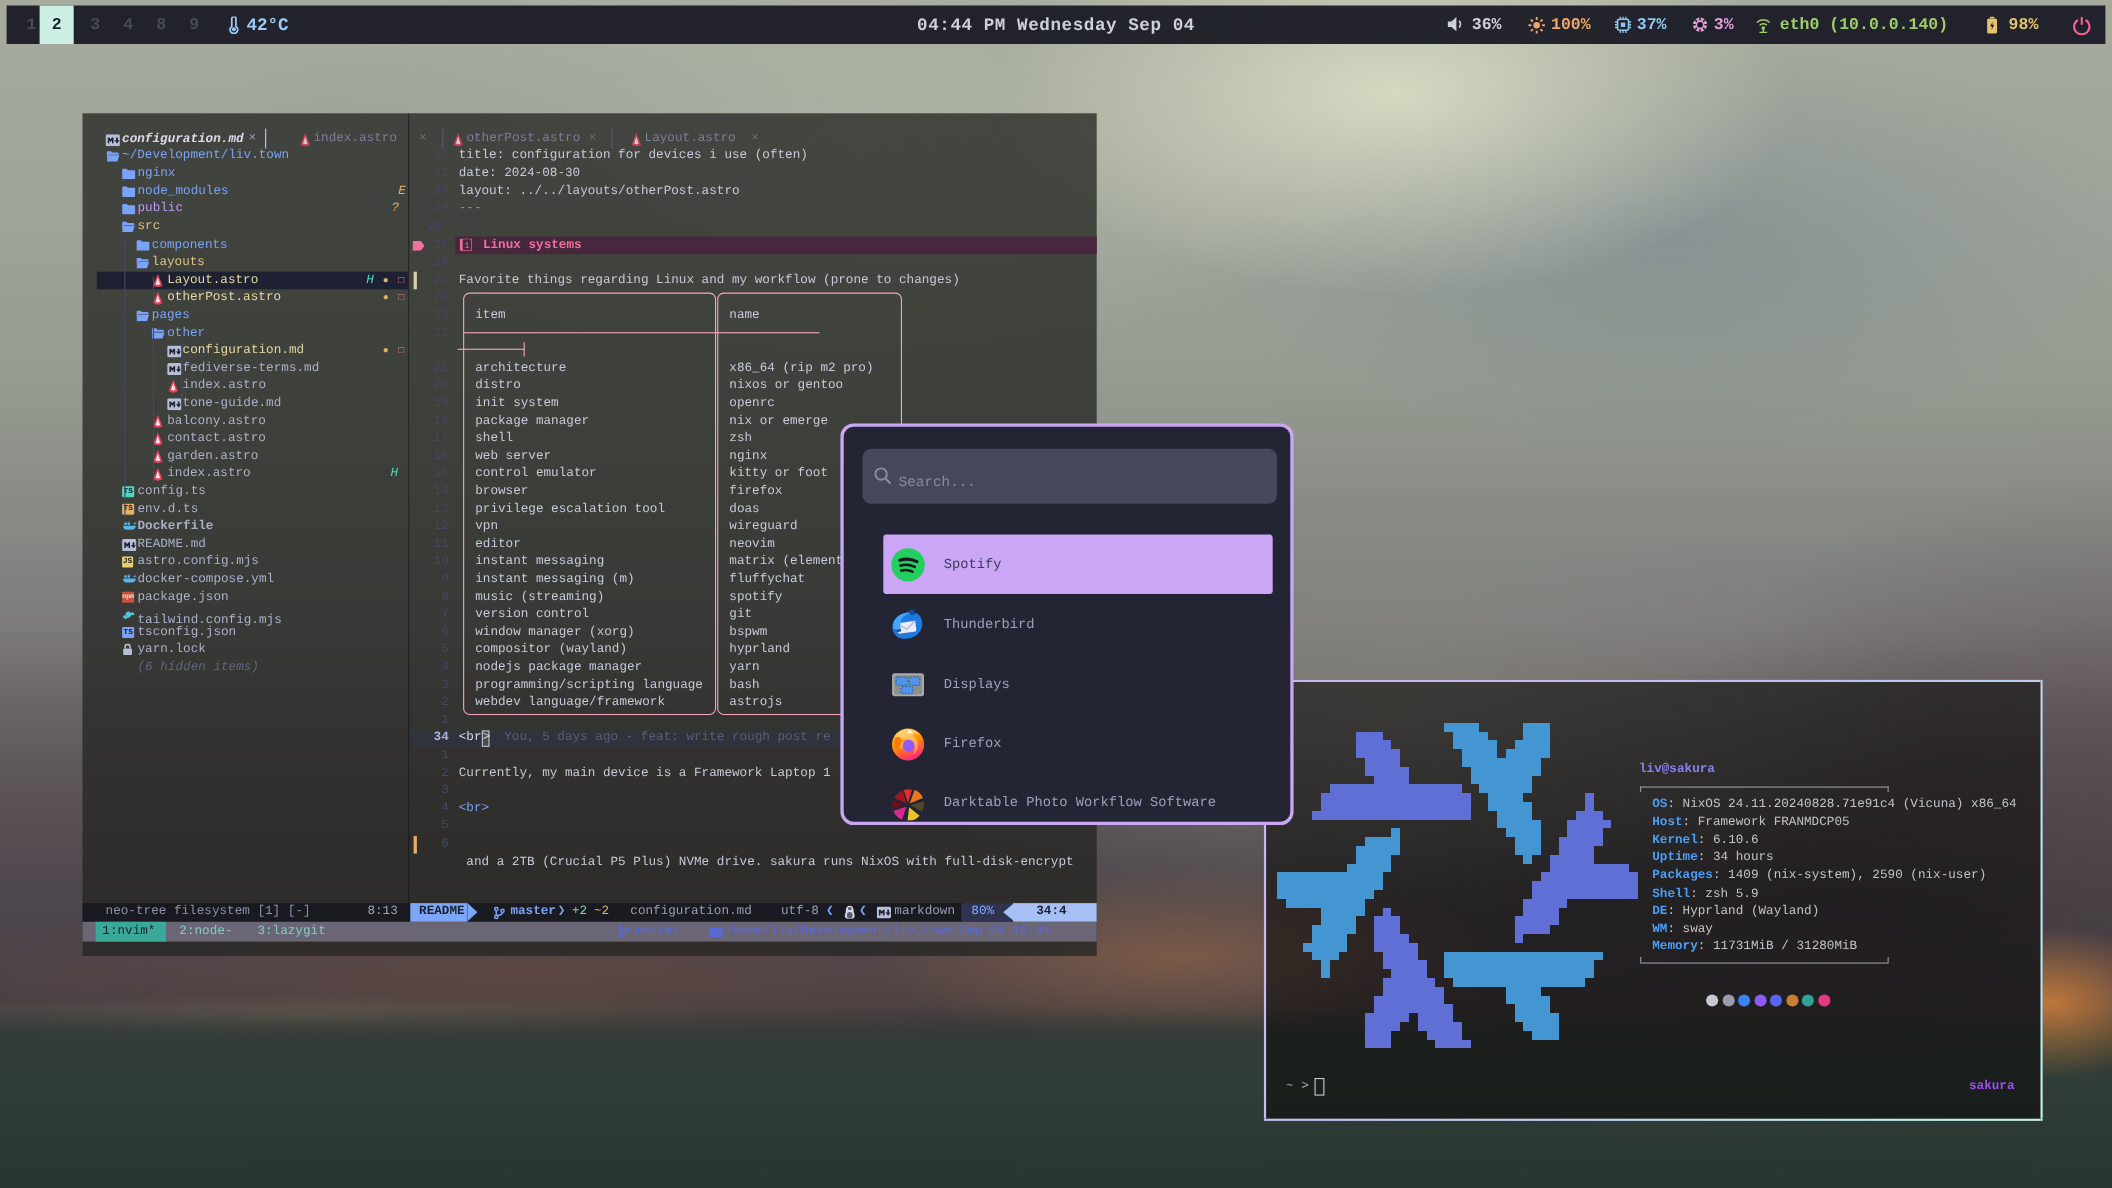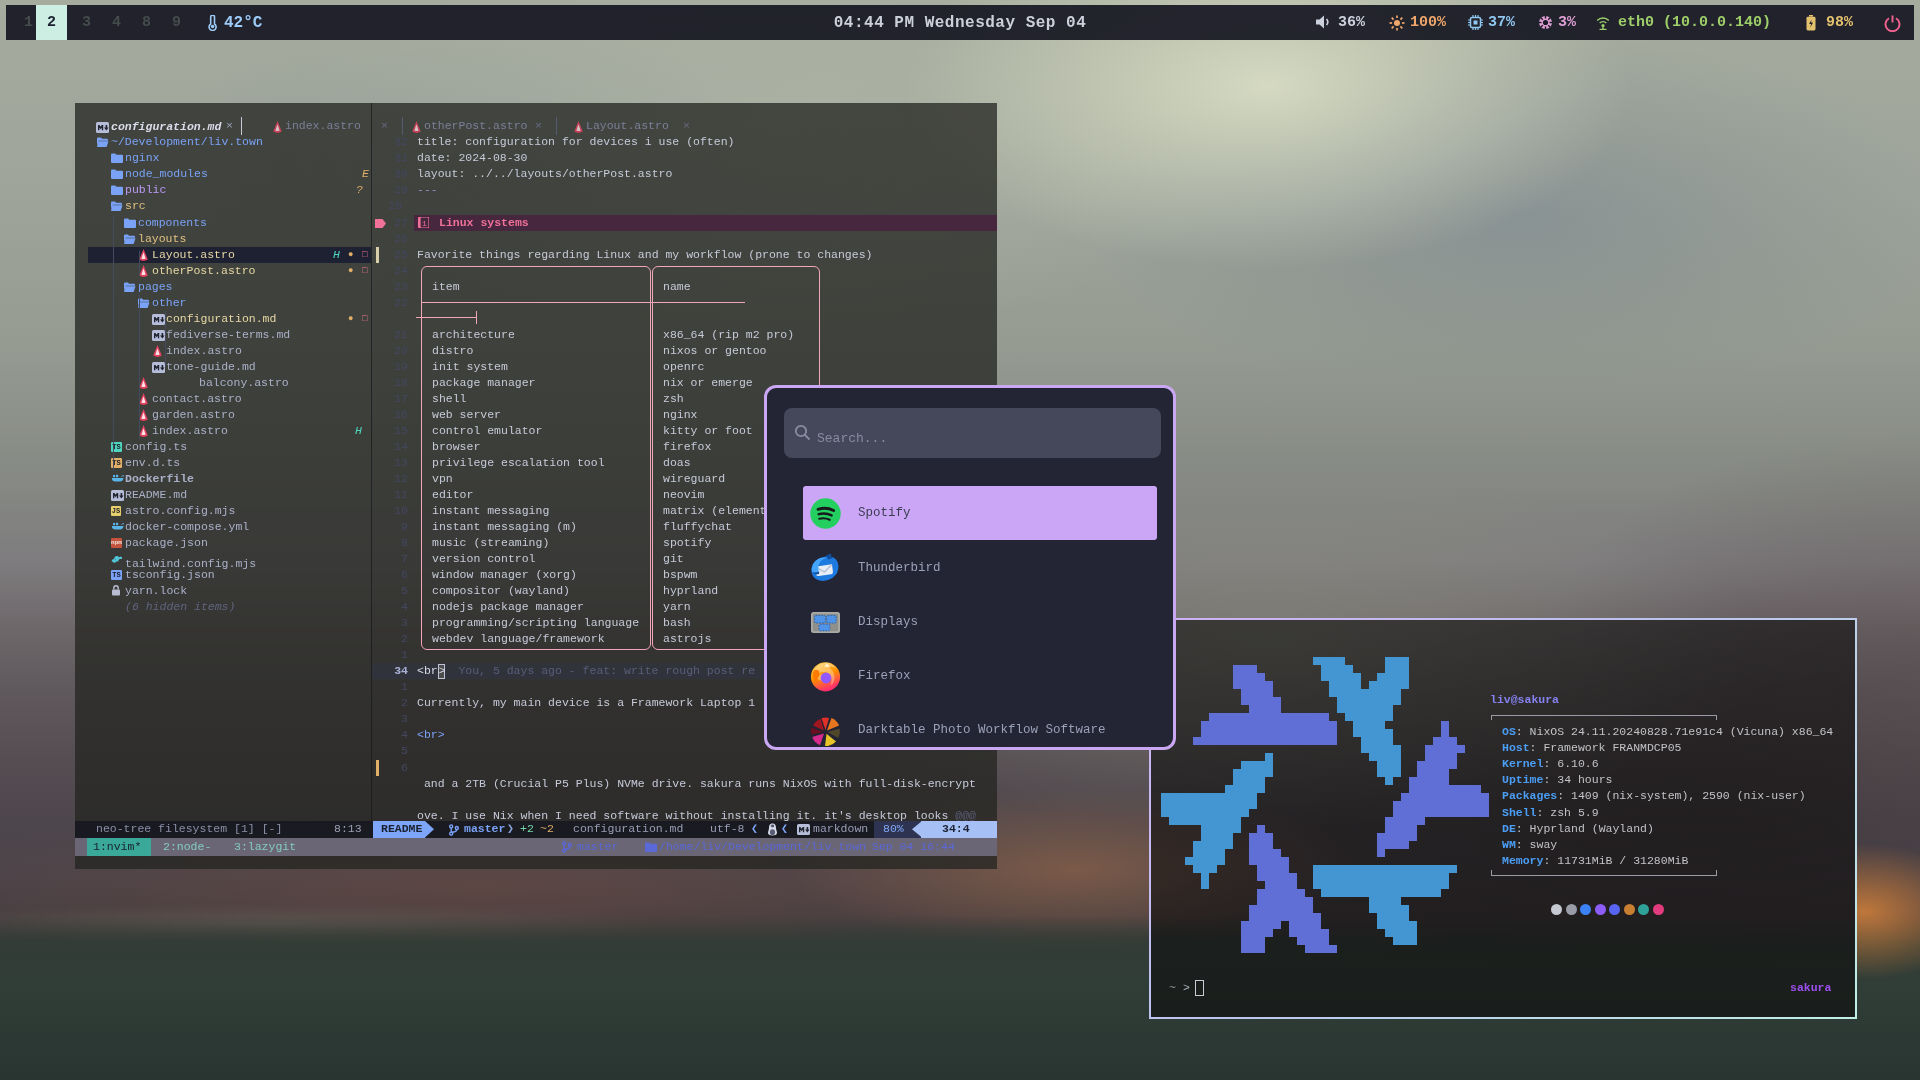--- a/index.html
+++ b/index.html
@@ -226,21 +226,21 @@
 <svg class="abs" style="left:77px;top:258.7px;opacity:1.0" width="13" height="11" viewBox="0 0 13 11">
       <rect width="13" height="11" rx="1.5" fill="#b6bdd8"></rect>
       <path d="M2 8.2 V3 h1.4 l1.2 1.7 L5.8 3 h1.4 v5.2 H5.8 V5.6 l-1.2 1.6 -1.2-1.6 v2.6z" fill="#20222e"></path>
       <path d="M9.6 3 h1.6 v2.6 h1.3 L10.4 8.4 8 5.6 h1.6z" fill="#20222e"></path>
     </svg>
 <span class="r" style="left:91px;top:255.7px;color:#aab0c8;">tone-guide.md</span>
 <svg class="abs" style="left:63px;top:273.8px;opacity:1.0" width="11" height="13" viewBox="0 0 11 13">
       <path d="M5.5 0 L9.8 10.5 Q5.5 13.4 1.2 10.5 Z" fill="#e4405f"></path>
       <path d="M5.5 3.2 L7.6 9.4 Q5.5 10.8 3.4 9.4 Z" fill="#fff" opacity="0.85"></path>
     </svg>
-<span class="r" style="left:77px;top:271.8px;color:#aab0c8;margin-left:47px;">balcony.astro</span>
+<span class="r" style="left:77px;top:271.8px;color:#aab0c8;">balcony.astro</span>
 <svg class="abs" style="left:63px;top:289.8px;opacity:1.0" width="11" height="13" viewBox="0 0 11 13">
       <path d="M5.5 0 L9.8 10.5 Q5.5 13.4 1.2 10.5 Z" fill="#e4405f"></path>
       <path d="M5.5 3.2 L7.6 9.4 Q5.5 10.8 3.4 9.4 Z" fill="#fff" opacity="0.85"></path>
     </svg>
 <span class="r" style="left:77px;top:287.8px;color:#aab0c8;">contact.astro</span>
 <svg class="abs" style="left:63px;top:305.8px;opacity:1.0" width="11" height="13" viewBox="0 0 11 13">
       <path d="M5.5 0 L9.8 10.5 Q5.5 13.4 1.2 10.5 Z" fill="#e4405f"></path>
       <path d="M5.5 3.2 L7.6 9.4 Q5.5 10.8 3.4 9.4 Z" fill="#fff" opacity="0.85"></path>
     </svg>
 <span class="r" style="left:77px;top:303.8px;color:#aab0c8;">garden.astro</span>
@@ -402,21 +402,20 @@
 <span class="r" style="left:342px;top:560.3px;color:#d8dcea">&lt;br</span>
 <div class="abs" style="left:362.7px;top:560.8px;width:7px;height:15px;border:1px solid #c0c4d8;background:rgba(160,150,120,.25)"></div>
 <span class="r" style="left:363.7px;top:560.3px;color:#d8dcea">&gt;</span>
 <span class="r" style="left:383.4px;top:560.3px;color:#595d78">You, 5 days ago - feat: write rough post re</span>
 <span class="r" style="left:308px;top:592.4px;width:25px;text-align:right;color:#434760;">2</span>
 <span class="r" style="left:342px;top:592.4px;color:#c6cad8">Currently, my main device is a Framework Laptop 1</span>
 <span class="r" style="left:308px;top:624.4px;width:25px;text-align:right;color:#434760;">4</span>
 <span class="r" style="left:342px;top:624.4px;color:#7aa2f7">&lt;br&gt;</span>
 <span class="r" style="left:308px;top:656.5px;width:25px;text-align:right;color:#434760;">6</span>
 <span class="r" style="left:342px;top:672.5px;color:#c6cad8"> and a 2TB (Crucial P5 Plus) NVMe drive. sakura runs NixOS with full-disk-encrypt</span>
-<span class="r" style="left:342px;top:704.6px;color:#c6cad8">ove. I use Nix when I need software without installing it. it's desktop looks <span style="color:#565a74">@@@</span></span>
 <div class="abs" style="left:0;top:718px;width:922px;height:16.5px;background:rgba(22,23,32,.85)"></div>
 <span class="r" style="left:21px;top:718px;color:#8a8fa5">neo-tree filesystem [1] [-]</span>
 <span class="r" style="left:259px;top:718px;color:#9ba0b4">8:13</span>
 <div class="abs" style="left:298px;top:718px;width:52px;height:16.5px;background:#7da6f8"></div>
 <svg class="abs" style="left:350px;top:718px" width="9" height="16.5" viewBox="0 0 9 16.5">
       <path d="M0 0 L9 8.25 0 16.5z" fill="#7da6f8"></path>
     </svg>
 <span class="r" style="left:306px;top:718.2px;color:#1a2030;font-weight:bold">README</span>
 <svg class="abs" style="left:374px;top:721px" width="10" height="12" viewBox="0 0 10 12">
       <g stroke="#7aa2f7" stroke-width="1.4" fill="none">

